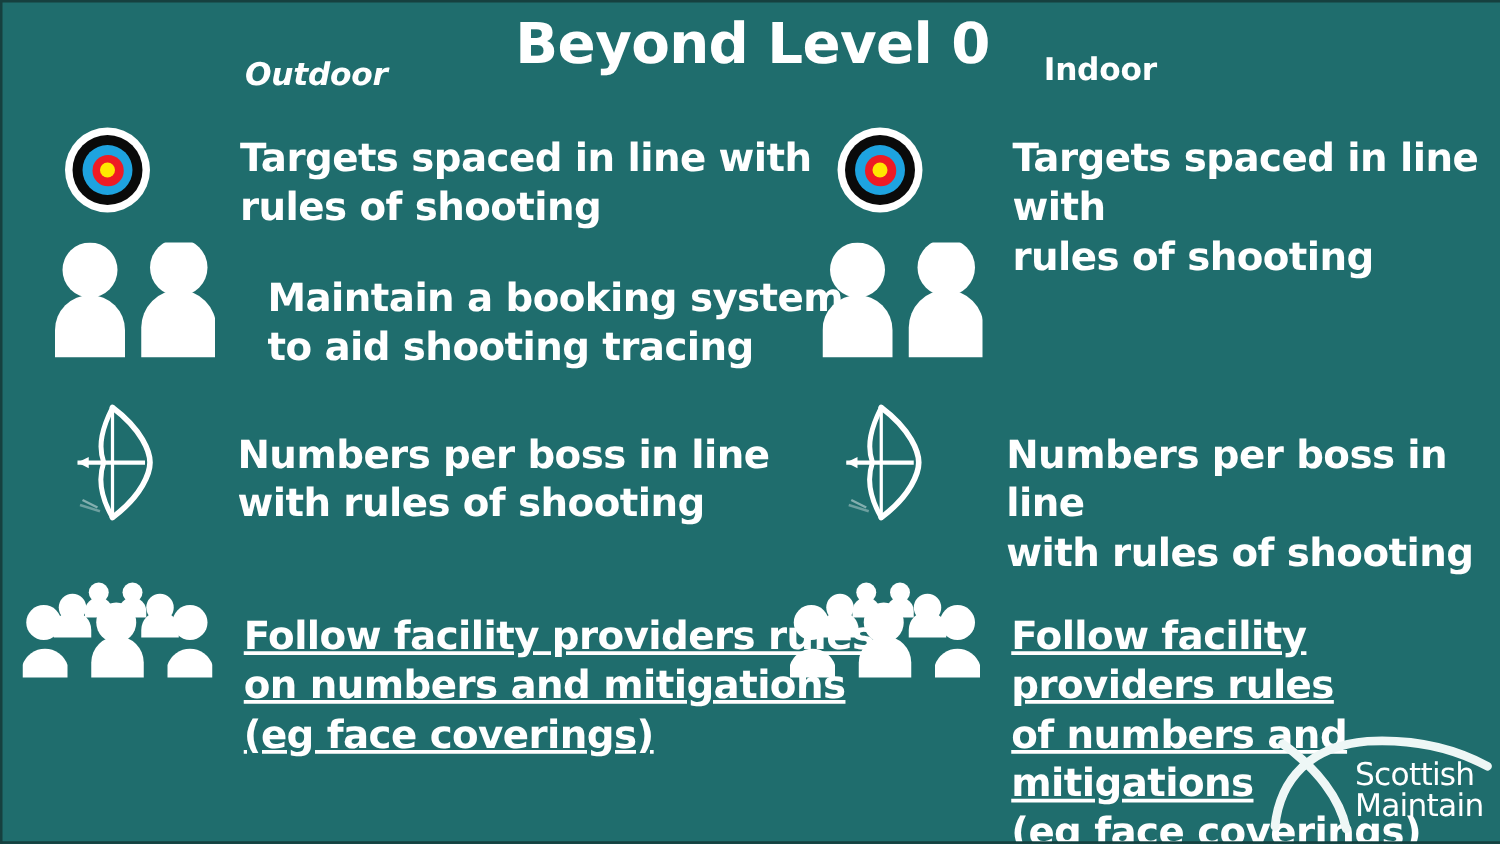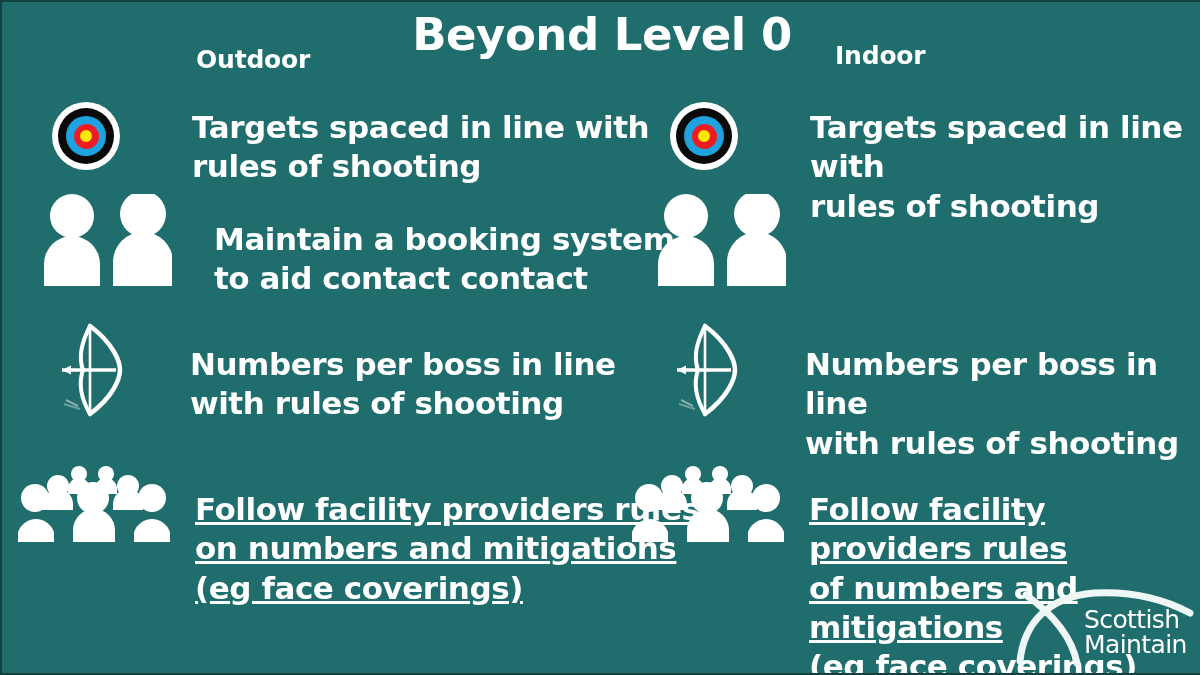--- a/index.html
+++ b/index.html
@@ -38,21 +38,21 @@
     font-family: "DejaVu Sans", sans-serif;
   }
   .col-header {
     position: absolute;
     color: #ffffff;
     font-size: 25px;
     font-weight: bold;
     font-family: "DejaVu Sans", sans-serif;
     letter-spacing: -0.2px;
   }
-  #header-outdoor { left: 194px; top: 43px; }
+  #header-outdoor { left: 194px; top: 43px; font-style: italic; }
   #header-indoor  { left: 833px; top: 39px; }
 
   
   .row {
     position: absolute;
     display: flex;
     align-items: flex-start;
   }
   .icon-cell {
     position: relative;
@@ -176,21 +176,21 @@
   <div class="row" id="row-o-2">
     <div class="icon-cell">
       <svg class="people2" viewBox="0 0 128 92" xmlns="http://www.w3.org/2000/svg">
         <circle cx="28" cy="22" r="22" fill="#ffffff"></circle>
         <path d="M0 92 L0 70 A28 28 0 0 1 56 70 L56 92 Z" fill="#ffffff"></path>
         <circle cx="99" cy="20" r="23" fill="#ffffff"></circle>
         <path d="M69 92 L69 68 A30 30 0 0 1 129 68 L129 92 Z" fill="#ffffff"></path>
       </svg>
     </div>
     <div class="text-cell">Maintain a booking system
-to aid contact contact</div>
+to aid shooting tracing</div>
   </div>
 
   <div class="row" id="row-o-3">
     <div class="icon-cell">
       <svg class="bow-icon" viewBox="0 0 86 96" xmlns="http://www.w3.org/2000/svg">
         <path d="M42 4 C66 22 72 40 72 48 C72 56 66 74 42 92" fill="none" stroke="#ffffff" stroke-width="4.5" stroke-linecap="round"></path>
         <path d="M42 4 C34 20 30 34 35 48 C30 62 34 78 42 92" fill="none" stroke="#ffffff" stroke-width="4" stroke-linecap="round"></path>
         <line x1="42" y1="4" x2="42" y2="92" stroke="#ffffff" stroke-width="2.6"></line>
         <line x1="14" y1="48" x2="68" y2="48" stroke="#ffffff" stroke-width="3.4"></line>
         <path d="M14 48 L23 43.5 L23 52.5 Z" fill="#ffffff"></path>

